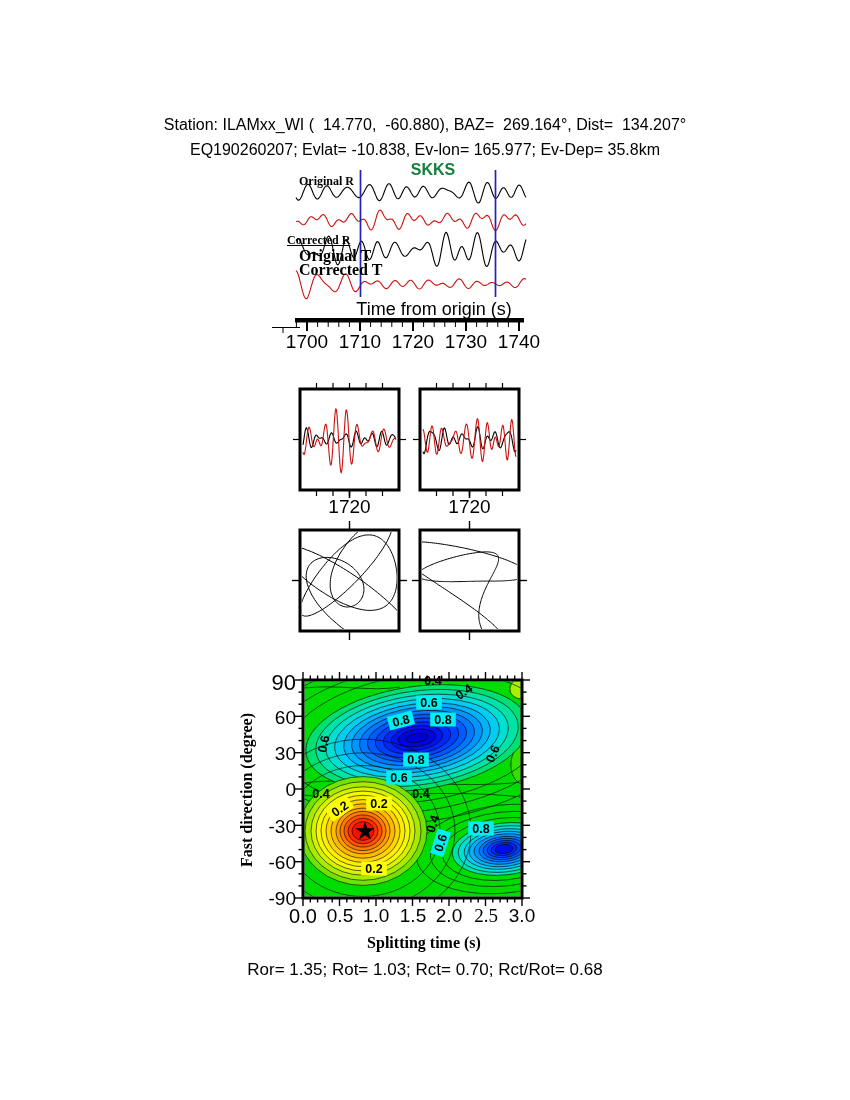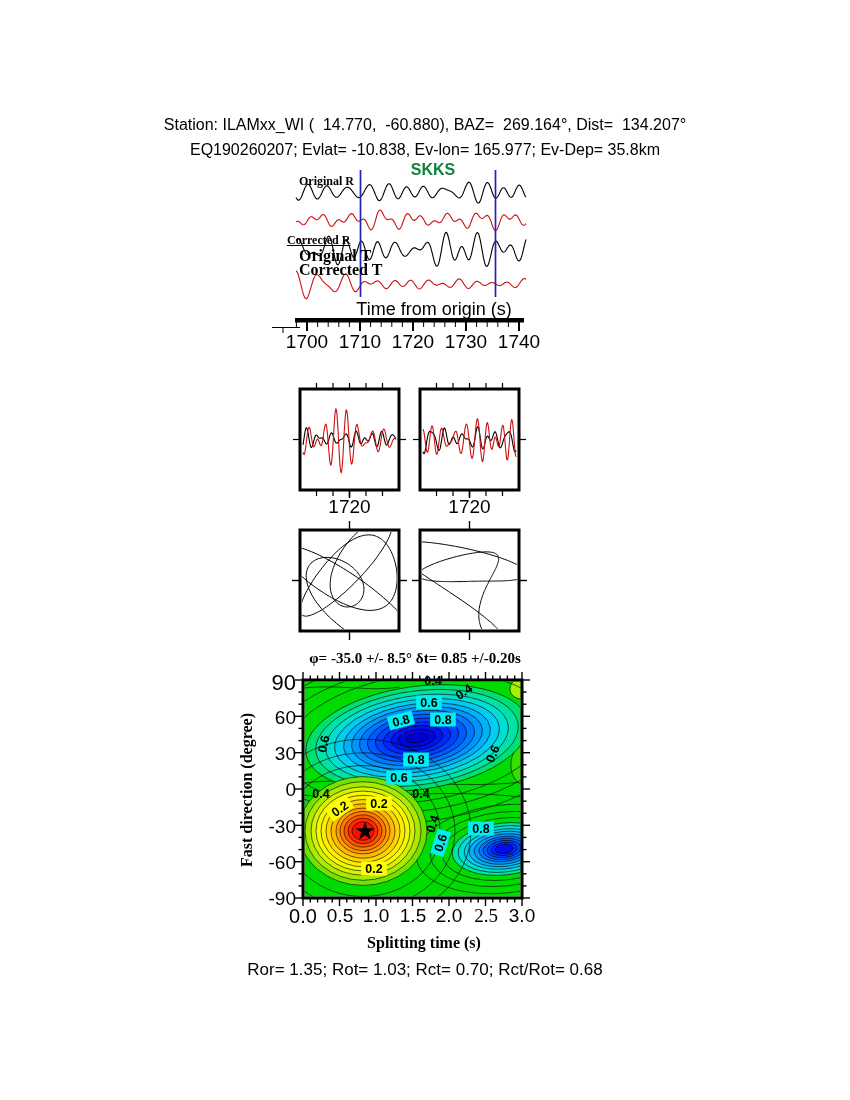--- a/index.html
+++ b/index.html
@@ -352,21 +352,20 @@
   <div class="t sans ctr" style="left:324px;top:299px;width:220px;font-size:18px;">Time from origin (s)</div>
   <div class="t sans ctr" style="left:277px;top:331px;width:60px;font-size:19px;">1700</div>
   <div class="t sans ctr" style="left:330px;top:331px;width:60px;font-size:19px;">1710</div>
   <div class="t sans ctr" style="left:383px;top:331px;width:60px;font-size:19px;">1720</div>
   <div class="t sans ctr" style="left:436px;top:331px;width:60px;font-size:19px;">1730</div>
   <div class="t sans ctr" style="left:489px;top:331px;width:60px;font-size:19px;">1740</div>
 
   <div class="t sans ctr" style="left:300px;top:496px;width:99px;font-size:19px;">1720</div>
   <div class="t sans ctr" style="left:420px;top:496px;width:99px;font-size:19px;">1720</div>
 
-  <div class="t serifb ctr" style="left:285px;top:650px;width:260px;font-size:15px;">φ= -35.0 +/- 8.5° δt= 0.85 +/-0.20s</div>
   <div class="t serifb ctr" style="left:167px;top:781px;width:160px;font-size:16px;transform:rotate(-90deg);">Fast direction (degree)</div>
   <div class="t serifb ctr" style="left:324px;top:934px;width:200px;font-size:16px;">Splitting time (s)</div>
 
   <div class="t sans rgt" style="left:248px;top:670px;width:48px;font-size:22px;">90</div>
   <div class="t sans rgt" style="left:248px;top:707px;width:48px;font-size:19px;">60</div>
   <div class="t sans rgt" style="left:248px;top:743px;width:48px;font-size:19px;">30</div>
   <div class="t sans rgt" style="left:248px;top:779px;width:48px;font-size:19px;">0</div>
   <div class="t sans rgt" style="left:248px;top:816px;width:48px;font-size:19px;">-30</div>
   <div class="t sans rgt" style="left:248px;top:852px;width:48px;font-size:19px;">-60</div>
   <div class="t sans rgt" style="left:248px;top:888px;width:48px;font-size:19px;">-90</div>

